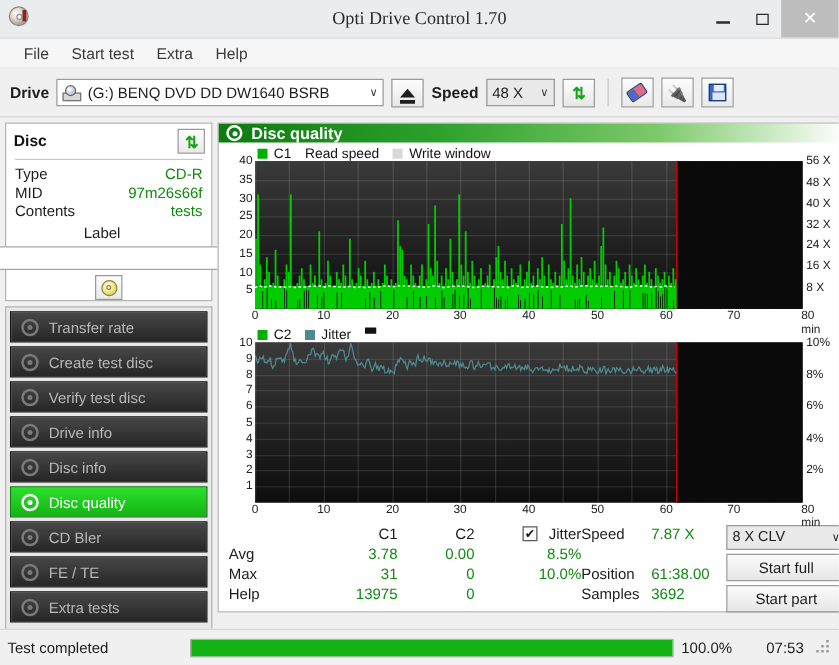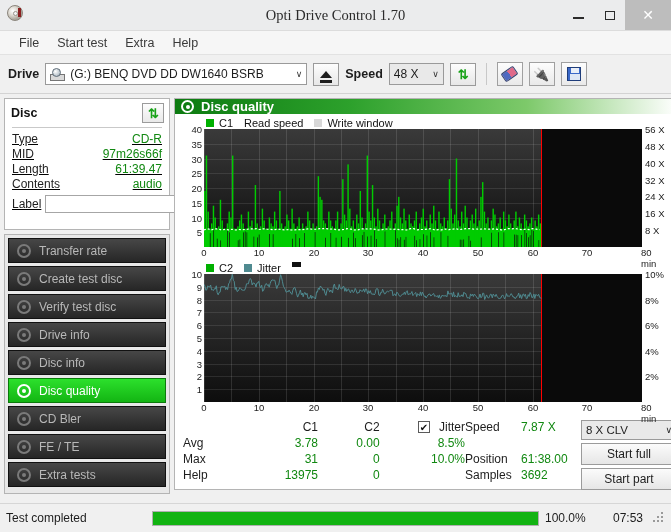--- a/index.html
+++ b/index.html
@@ -111,25 +111,25 @@
   .body-wrap { display:flex; height: 396px; padding: 4px 4px 0 4px; box-sizing:border-box; gap:4px;}
   .left-col { width: 166px; display:flex; flex-direction:column; }
   .right-col { flex:1; background:#fff; border:1px solid #b4b4b4; box-sizing:border-box; display:flex; flex-direction:column;}
 
   
   .disc-box { border:1px solid #b4b4b4; background:#fff; box-sizing:border-box; }
   .disc-head { display:flex; align-items:center; padding:4px 5px 3px 6px; }
   .disc-head .t { font-size:12.5px; font-weight:bold; color:#111; }
   .disc-head .b { margin-left:auto; width:22px; height:20px; background:linear-gradient(#fdfdfd,#e9e9e9); border:1px solid #9b9b9b; box-sizing:border-box; display:flex;align-items:center;justify-content:center; }
   .disc-sep { height:1px; background:#c9c9c9; margin: 1px 7px 3px 7px; }
-  .disc-rows { padding: 0 7px 15px 7px; text-decoration: underline; }
+  .disc-rows { padding: 0 7px 0 7px; }
   .d-row { display:flex; align-items:center; height:15px; font-size:12px; }
   .d-key { color:#1d1d1d; }
   .d-val { margin-left:auto; color:#118811; }
-  .label-row { display:flex; align-items:center; margin-top:3px; gap:4px; }
+  .label-row { display:flex; align-items:center; margin-top:3px; gap:4px;flex-direction:column; }
   .label-row .k { font-size:12px; color:#1d1d1d; width:40px;}
   .label-input { flex:1; height:18px; border:1px solid #a6a6a6; background:#fff; box-sizing:border-box; }
   .label-btn { width:22px;height:20px; background:linear-gradient(#fdfdfd,#e9e9e9); border:1px solid #9b9b9b;box-sizing:border-box;display:flex;align-items:center;justify-content:center;}
   .cd-sm { width:13px;height:13px;border-radius:50%;background:radial-gradient(circle at 40% 35%,#fff 0%,#f2e98a 45%,#c9bf55 100%);border:1px solid #8d8535;box-sizing:border-box;position:relative;}
   .cd-sm::after{content:"";position:absolute;left:50%;top:50%;width:4px;height:4px;margin:-2px 0 0 -2px;border-radius:50%;background:#fff;border:1px solid #8d8535;box-sizing:border-box;}
 
   
   .navbox { margin-top:4px; border:1px solid #b4b4b4; background:#e8e8e8; padding:3px; box-sizing:border-box; flex:1; }
   .navitem {
     height: 25px; margin-bottom: 3px;
@@ -301,26 +301,22 @@
         <div class="disc-rows">
           <div class="d-row">
             <span class="d-key">Type</span>
             <span class="d-val">CD-R</span>
           </div>
           <div class="d-row">
             <span class="d-key">MID</span>
             <span class="d-val">97m26s66f</span>
           </div>
           <div class="d-row">
-            <span class="d-key">Length</span>
-            <span class="d-val">61:39.47</span>
-          </div>
-          <div class="d-row">
             <span class="d-key">Contents</span>
-            <span class="d-val">audio</span>
+            <span class="d-val">tests</span>
           </div>
           <div class="label-row">
             <span class="k">Label</span>
             <input class="label-input" type="text" value="" placeholder="" style="">
             <span class="label-btn">
                 <span class="cd-sm"></span>
               </span>
           </div>
         </div>
       </div>

